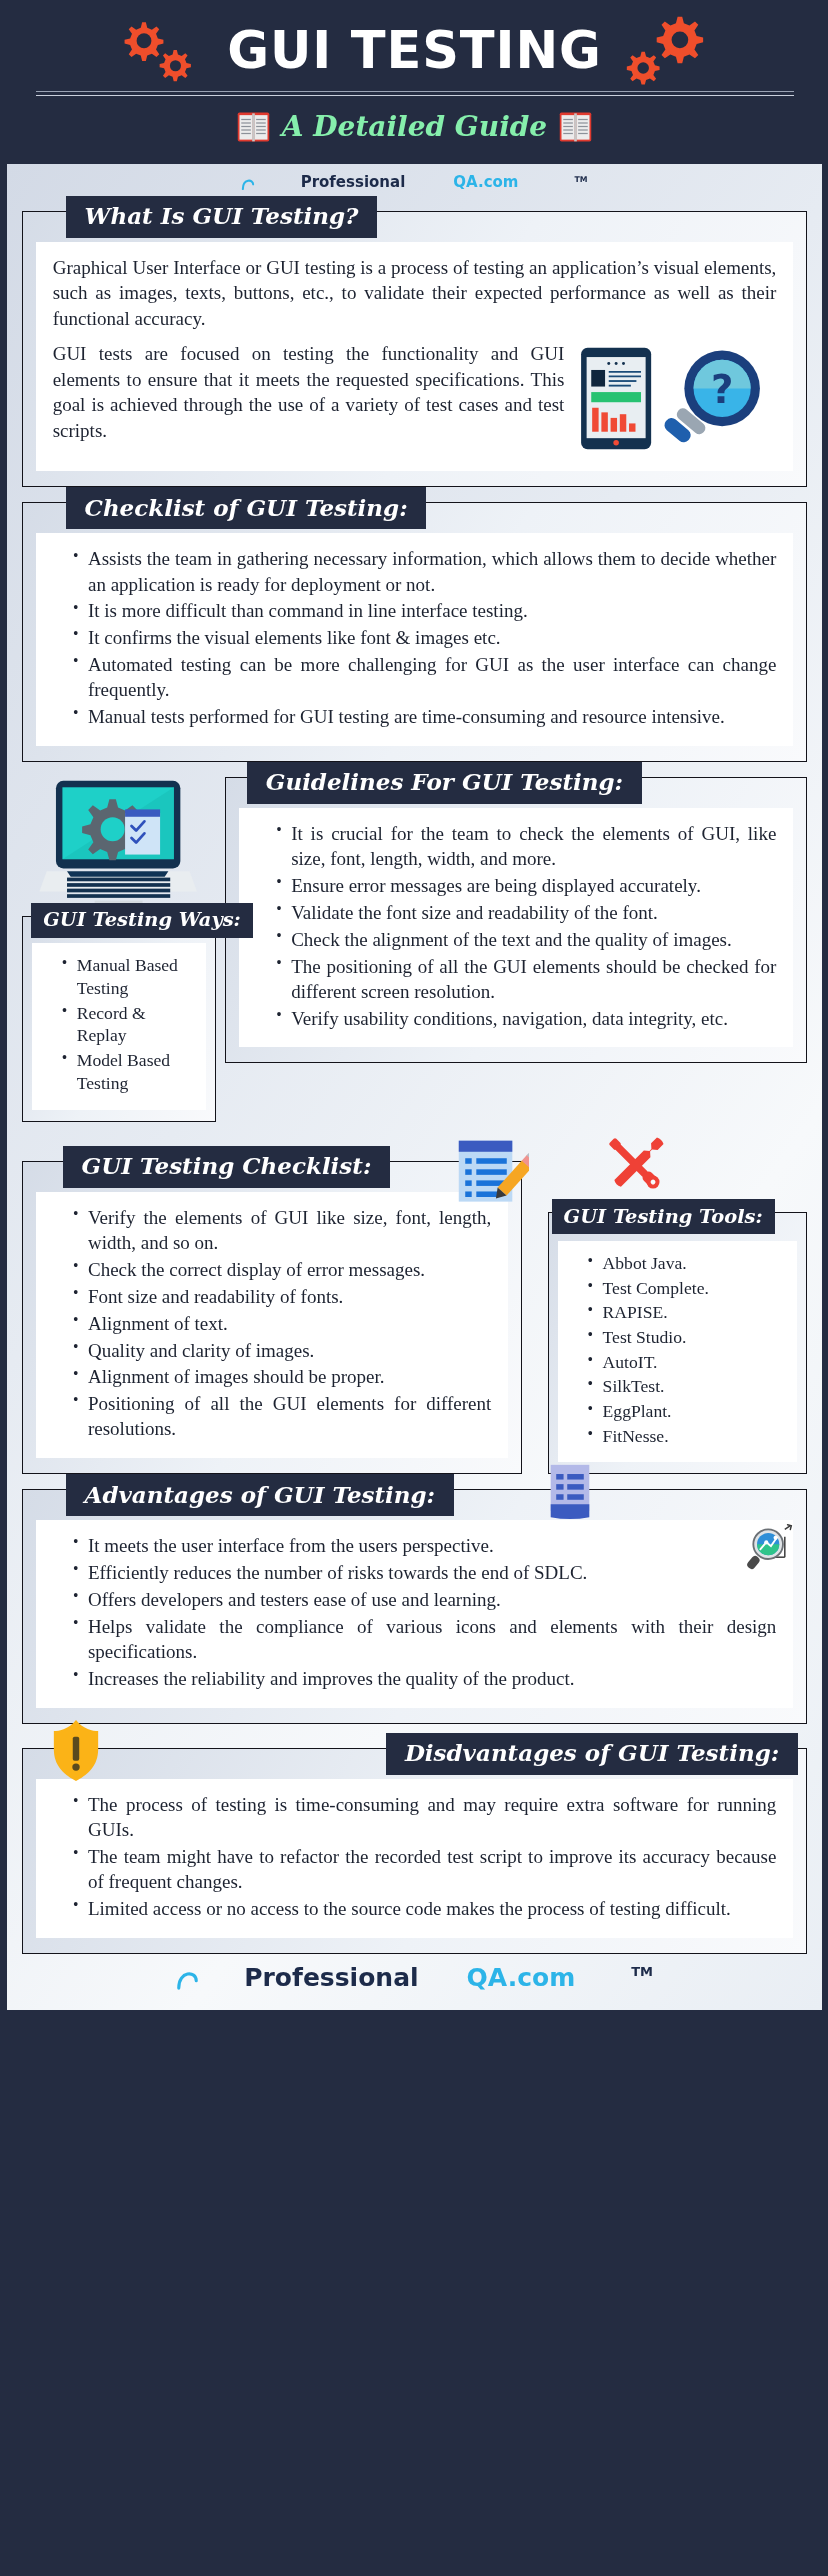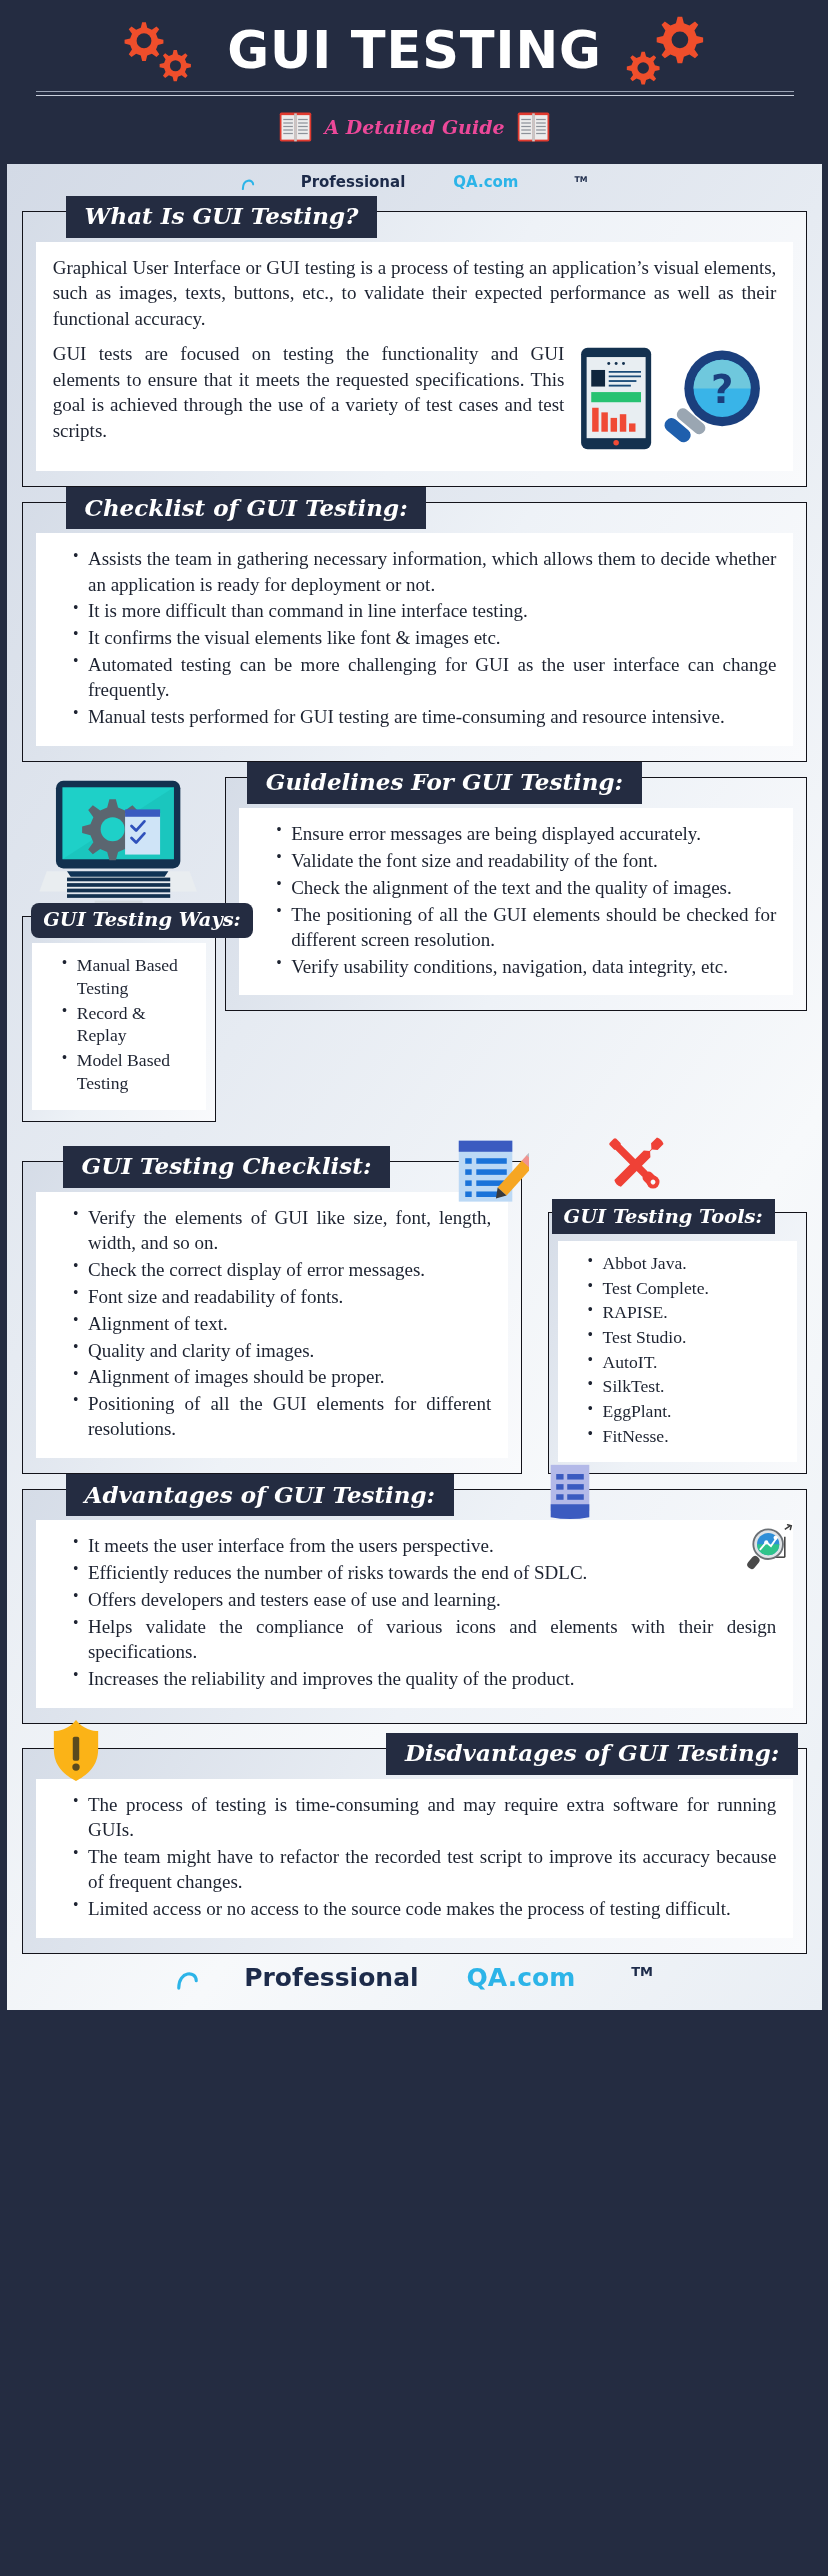--- a/index.html
+++ b/index.html
@@ -59,22 +59,22 @@
     align-items: center;
     justify-content: center;
     gap: 11px;
     margin-top: 7.4px;
     height: 48px;
   }
   .subtitle {
     font-family: "DejaVu Serif", serif;
     font-style: italic;
     font-weight: bold;
-    font-size: 19px;
-    color: #ec4899;
+    font-size: 28px;
+    color: #86efac;
     white-space: nowrap;
   }
   .book-icon { width: 35px; height: 35px; flex: 0 0 35px; }
 
   
   .canvas {
     margin: 0 7.4px 7.4px 7.4px;
     background: linear-gradient(125deg, #d3dae6 0%, #e6ebf2 40%, #f7f9fb 70%, #e9eef4 100%);
     padding: 7.4px 9.2px 13px 9.2px;
     position: relative;
@@ -381,37 +381,38 @@
             <path d="M30 100 h110 l-4 6 h-102z" fill="#0f3355"></path>
             <g fill="#13314f">
               <rect x="30" y="107" width="112" height="4"></rect>
                 <rect x="30" y="113" width="112" height="4"></rect>
               <rect x="30" y="119" width="112" height="4"></rect>
                 <rect x="30" y="125" width="112" height="4"></rect>
             </g>
             <rect x="60" y="132" width="52" height="6" fill="#d5dbe0"></rect>
           </svg>
         </div>
-        <div class="sec-badge badge-sm" style="left:9.2px; top:-13px;border-radius:8px;">GUI Testing Ways:</div>
+        <div class="sec-badge badge-sm" style="left:9.2px; top:-13px;">GUI Testing Ways:</div>
         <div class="sec-frame small">
           <div class="sec-inner small">
             <ul class="bullets tight">
               <li>Manual Based Testing</li>
               <li>Record &amp; Replay</li>
               <li>Model Based Testing</li>
             </ul>
           </div>
         </div>
       </div>
 
       <div class="col-right">
         <div class="sec-badge" style="left:22px; top:-15px;">Guidelines For GUI Testing:</div>
         <div class="sec-frame">
           <div class="sec-inner">
             <ul class="bullets">
+              <li>It is crucial for the team to check the elements of GUI, like size, font, length, width, and more.</li>
               <li>Ensure error messages are being displayed accurately.</li>
               <li>Validate the font size and readability of the font.</li>
               <li>Check the alignment of the text and the quality of images.</li>
               <li>The positioning of all the GUI elements should be checked for different screen resolution.</li>
               <li>Verify usability conditions, navigation, data integrity, etc.</li>
             </ul>
           </div>
         </div>
       </div>
     </div>

